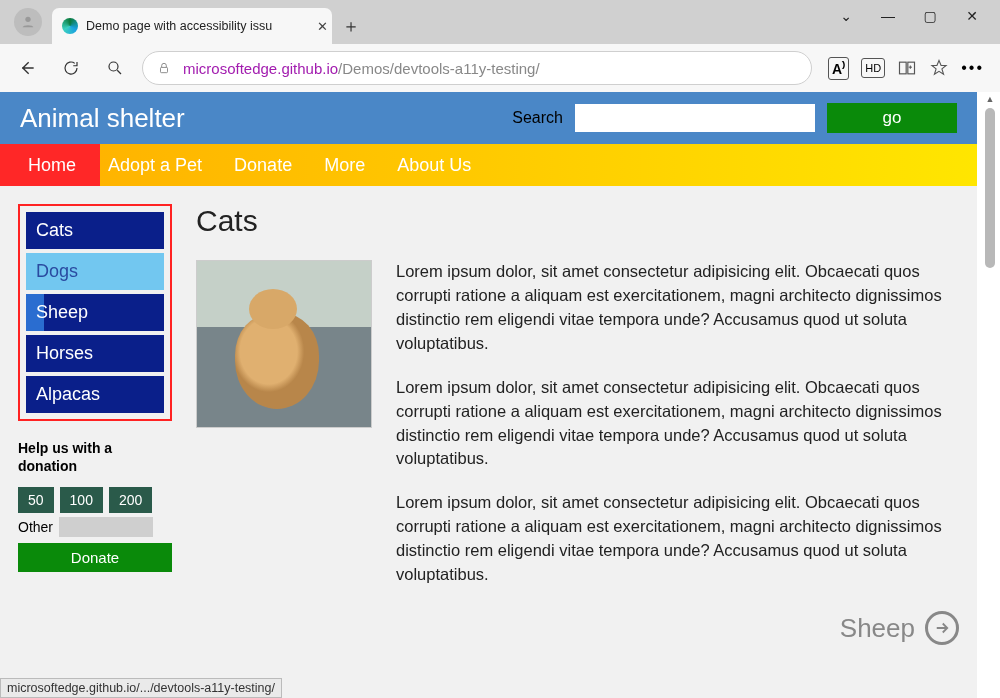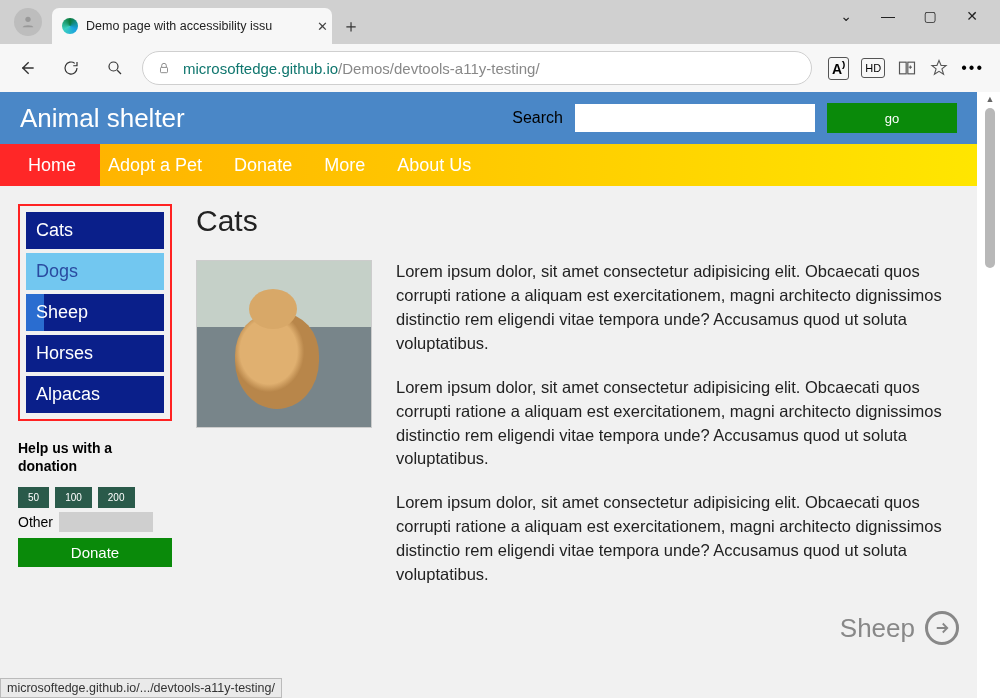--- a/index.html
+++ b/index.html
@@ -74,21 +74,21 @@
   background: #fff;
   border: 1px solid #cfcfcf;
   border-radius: 18px;
   display: flex;
   align-items: center;
   padding: 0 14px;
   gap: 12px;
   font-size: 15px;
   color: #777;
 }
-.url-bar .host { color: #0f766e; }
+.url-bar .host { color: #a21caf; }
 .url-bar .path { color: #888; }
 .toolbar-right { display: flex; align-items: center; gap: 12px; padding: 0 6px; }
 
 
 .page-outer {
   position: relative;
   height: 606px;
   background: #fff;
 }
 .page {
@@ -112,21 +112,21 @@
   display: flex;
   align-items: center;
   padding: 0 20px;
 }
 .site-title { color: #fff; font-size: 26px; font-weight: 400; }
 .search-wrap { margin-left: auto; display: flex; align-items: center; gap: 12px; }
 .search-label { color: #000; font-size: 16px; }
 .search-input { width: 240px; height: 28px; border: none; background: #fff; }
 .go-btn {
   width: 130px; height: 30px; background: #0a8a0a; color: #fff;
-  border: none; font-size: 13px;
+  border: none; font-size: 17px;
 }
 
 
 .nav-bar {
   height: 42px;
   background: linear-gradient(to right, #ff2727 0, #ff2727 100px, #ffb400 100px, #ffe600 100%);
   display: flex;
   align-items: stretch;
   padding-left: 0;
   position: relative;
@@ -167,21 +167,21 @@
   font-size: 18px;
 }
 .side-item.hover { background: #72c7f0; color: #2a4aa0; }
 .side-item.partial {
   background: linear-gradient(to right, #2a6dd0 0, #2a6dd0 18px, #0a1f8a 18px);
 }
 .side-nav .side-item:last-child { margin-bottom: 0; }
 
 .help-title { font-weight: bold; font-size: 14px; margin-top: 18px; line-height: 1.3; }
 .amount-row { display: flex; gap: 6px; margin-top: 12px; }
-.amount-btn { background: #2a5a4a; color: #fff; border: none; padding: 5px 10px; font-size: 10px; }
+.amount-btn { background: #2a5a4a; color: #fff; border: none; padding: 5px 10px; font-size: 14px; }
 .other-row { display: flex; align-items: center; gap: 6px; margin-top: 4px; font-size: 14px; }
 .other-input { width: 94px; height: 20px; border: none; background: #cfcfcf; }
 .donate-btn {
   width: 100%; background: #0a8a0a; color: #fff; border: none;
   padding: 6px 0; margin-top: 6px; font-size: 15px;
 }
 .donation-h { font-weight: bold; font-size: 18px; margin-top: 16px; }
 
 
 .article { flex: 1; }

